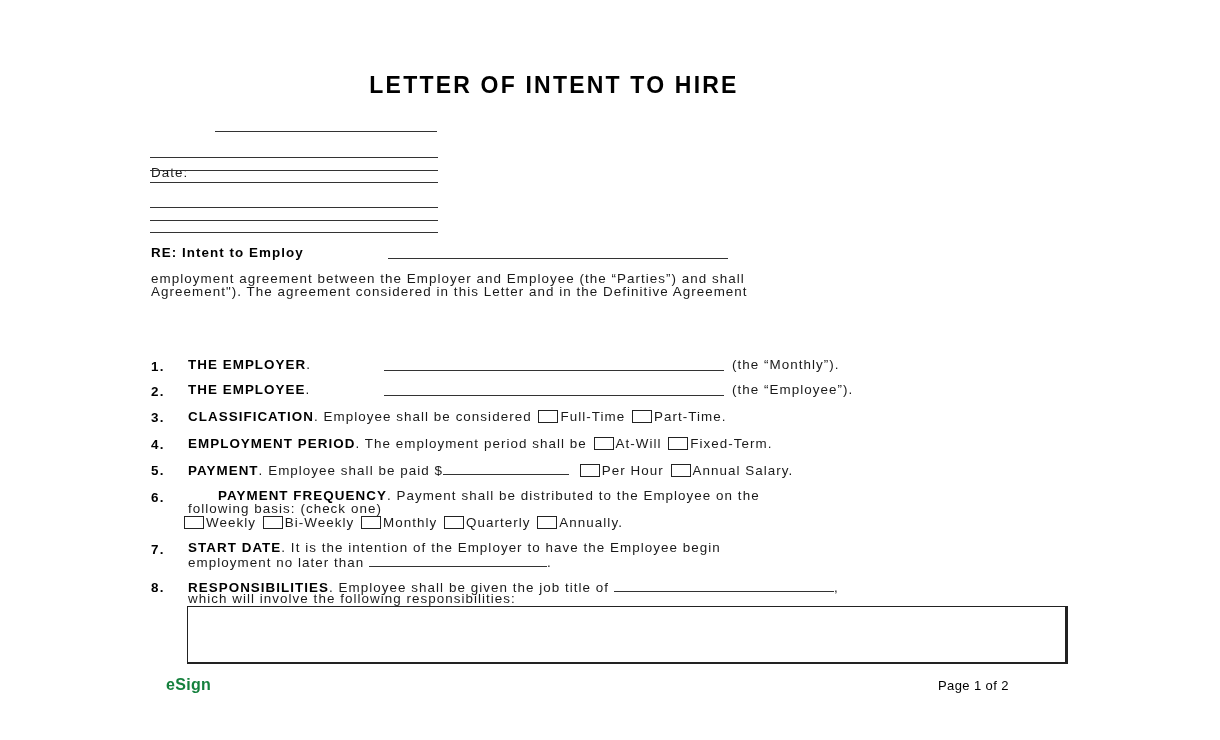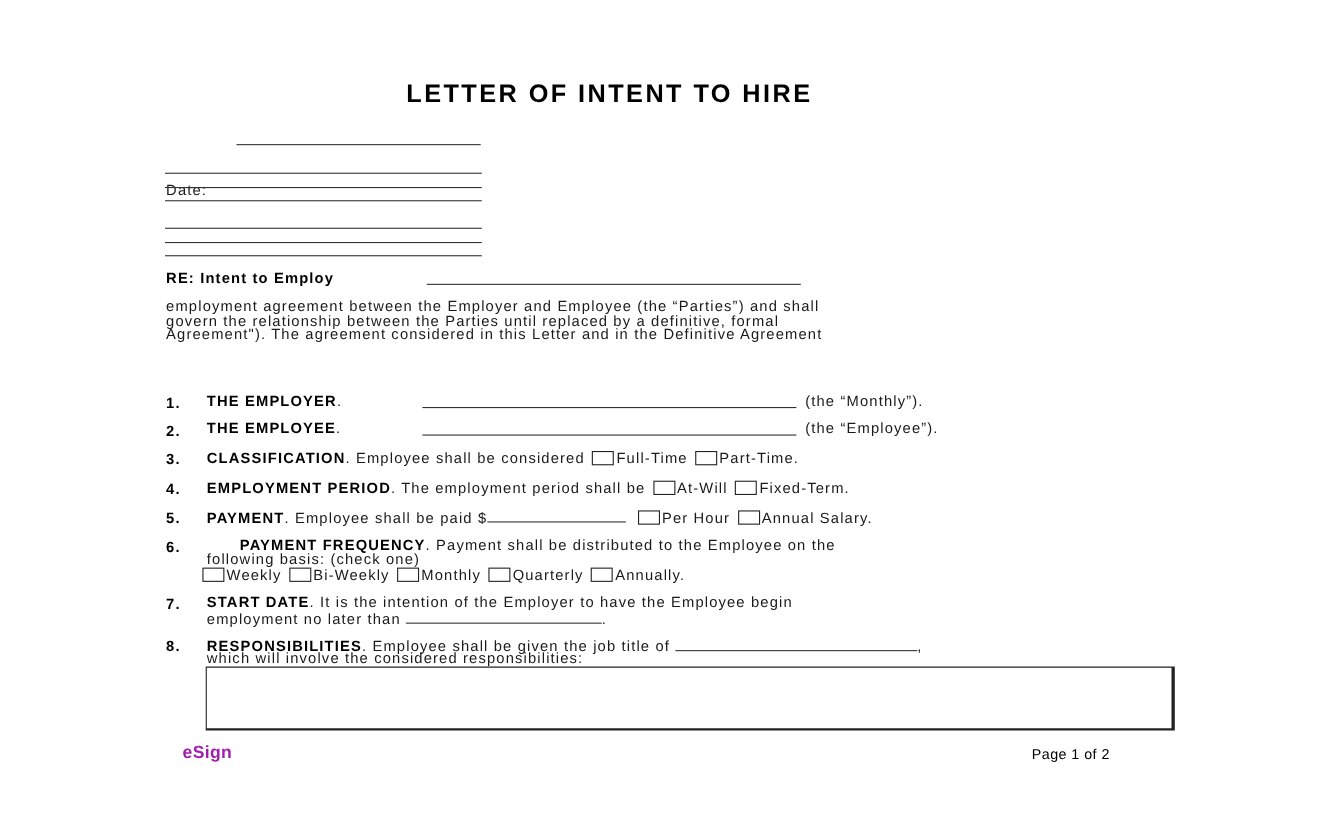--- a/index.html
+++ b/index.html
@@ -11,21 +11,21 @@
     .txt { font-size: 13.4px; letter-spacing: 1.05px; line-height: 12.5px; color: #1a1a1a; }
     .b { font-weight: bold; color: #000; }
     .line { position: absolute; height: 0; border-top: 1.3px solid #333; }
     .uline { display: inline-block; border-bottom: 1.2px solid #333; height: 11px; vertical-align: baseline; }
     .cb { display: inline-block; width: 20px; height: 13px; border: 1.4px solid #222; vertical-align: -2px; box-sizing: border-box; margin: 0 2px 0 2px; }
     .num { position: absolute; left: 151px; font-weight: bold; font-size: 13.4px; letter-spacing: 1.2px; color: #000; }
     .para { left: 151px; top: 273px; width: 900px; }
     .para div { height: 12.5px; }
     .resp-box { position: absolute; left: 187px; top: 606px; width: 881px; height: 58px; box-sizing: border-box;
                 border: 1.4px solid #222; border-right-width: 3px; border-bottom-width: 2px; }
-    .footer-brand { left: 166px; top: 676px; font-size: 16px; font-weight: bold; color: #a21caf; letter-spacing: 0.3px; }
+    .footer-brand { left: 166px; top: 676px; font-size: 16px; font-weight: bold; color: #15803d; letter-spacing: 0.3px; }
     .footer-page { left: 938px; top: 678px; font-size: 13px; color: #000; letter-spacing: 0.4px; }
   </style>
 </head>
 <body>
 
 <div class="abs title">LETTER OF INTENT TO HIRE</div>
 
 <div class="abs txt" style="left:151px; top:121px;margin-top:46px;">Date:</div>
 <div class="line" style="left:215px; top:131px; width:222px;"></div>
 
@@ -34,21 +34,20 @@
 <div class="line" style="left:150px; top:182px; width:288px;"></div>
 <div class="line" style="left:150px; top:207px; width:288px;"></div>
 <div class="line" style="left:150px; top:220px; width:288px;"></div>
 <div class="line" style="left:150px; top:232px; width:288px;"></div>
 
 <div class="abs txt b" style="left:151px; top:247px;">RE: Intent to Employ</div>
 <div class="line" style="left:388px; top:258px; width:340px;"></div>
 
 <div class="abs txt para">
   <div>employment agreement between the Employer and Employee (the “Parties”) and shall</div>
-  <div>govern the relationship between the Parties until replaced by a definitive, formal</div>
   <div>Agreement"). The agreement considered in this Letter and in the Definitive Agreement</div>
 </div>
 
 <div class="num" style="top:359px;">1.</div>
 <div class="abs txt" style="left:188px; top:359px;">
   <span class="b">THE EMPLOYER</span><span>.</span>
 </div>
 <div class="line" style="left:384px; top:370px; width:340px;"></div>
 <div class="abs txt" style="left:732px; top:359px;">(the “Monthly”).</div>
 
@@ -100,18 +99,18 @@
 <div class="abs txt" style="left:188px; top:555px;">
   <span>employment no later than</span>
   <span class="uline" style="width:178px;"></span><span>.</span>
 </div>
 
 <div class="num" style="top:580px;">8.</div>
 <div class="abs txt" style="left:188px; top:580px;">
   <span class="b">RESPONSIBILITIES</span><span>. Employee shall be given the job title of</span>
   <span class="uline" style="width:220px;"></span><span>,</span>
 </div>
-<div class="abs txt" style="left:188px; top:593px;">which will involve the considered responsibilities:</div>
+<div class="abs txt" style="left:188px; top:593px;">which will involve the following responsibilities:</div>
 
 <div class="resp-box"></div>
 
 <div class="abs footer-brand">eSign</div>
 <div class="abs footer-page">Page 1 of 2</div>
 
 </body></html>

